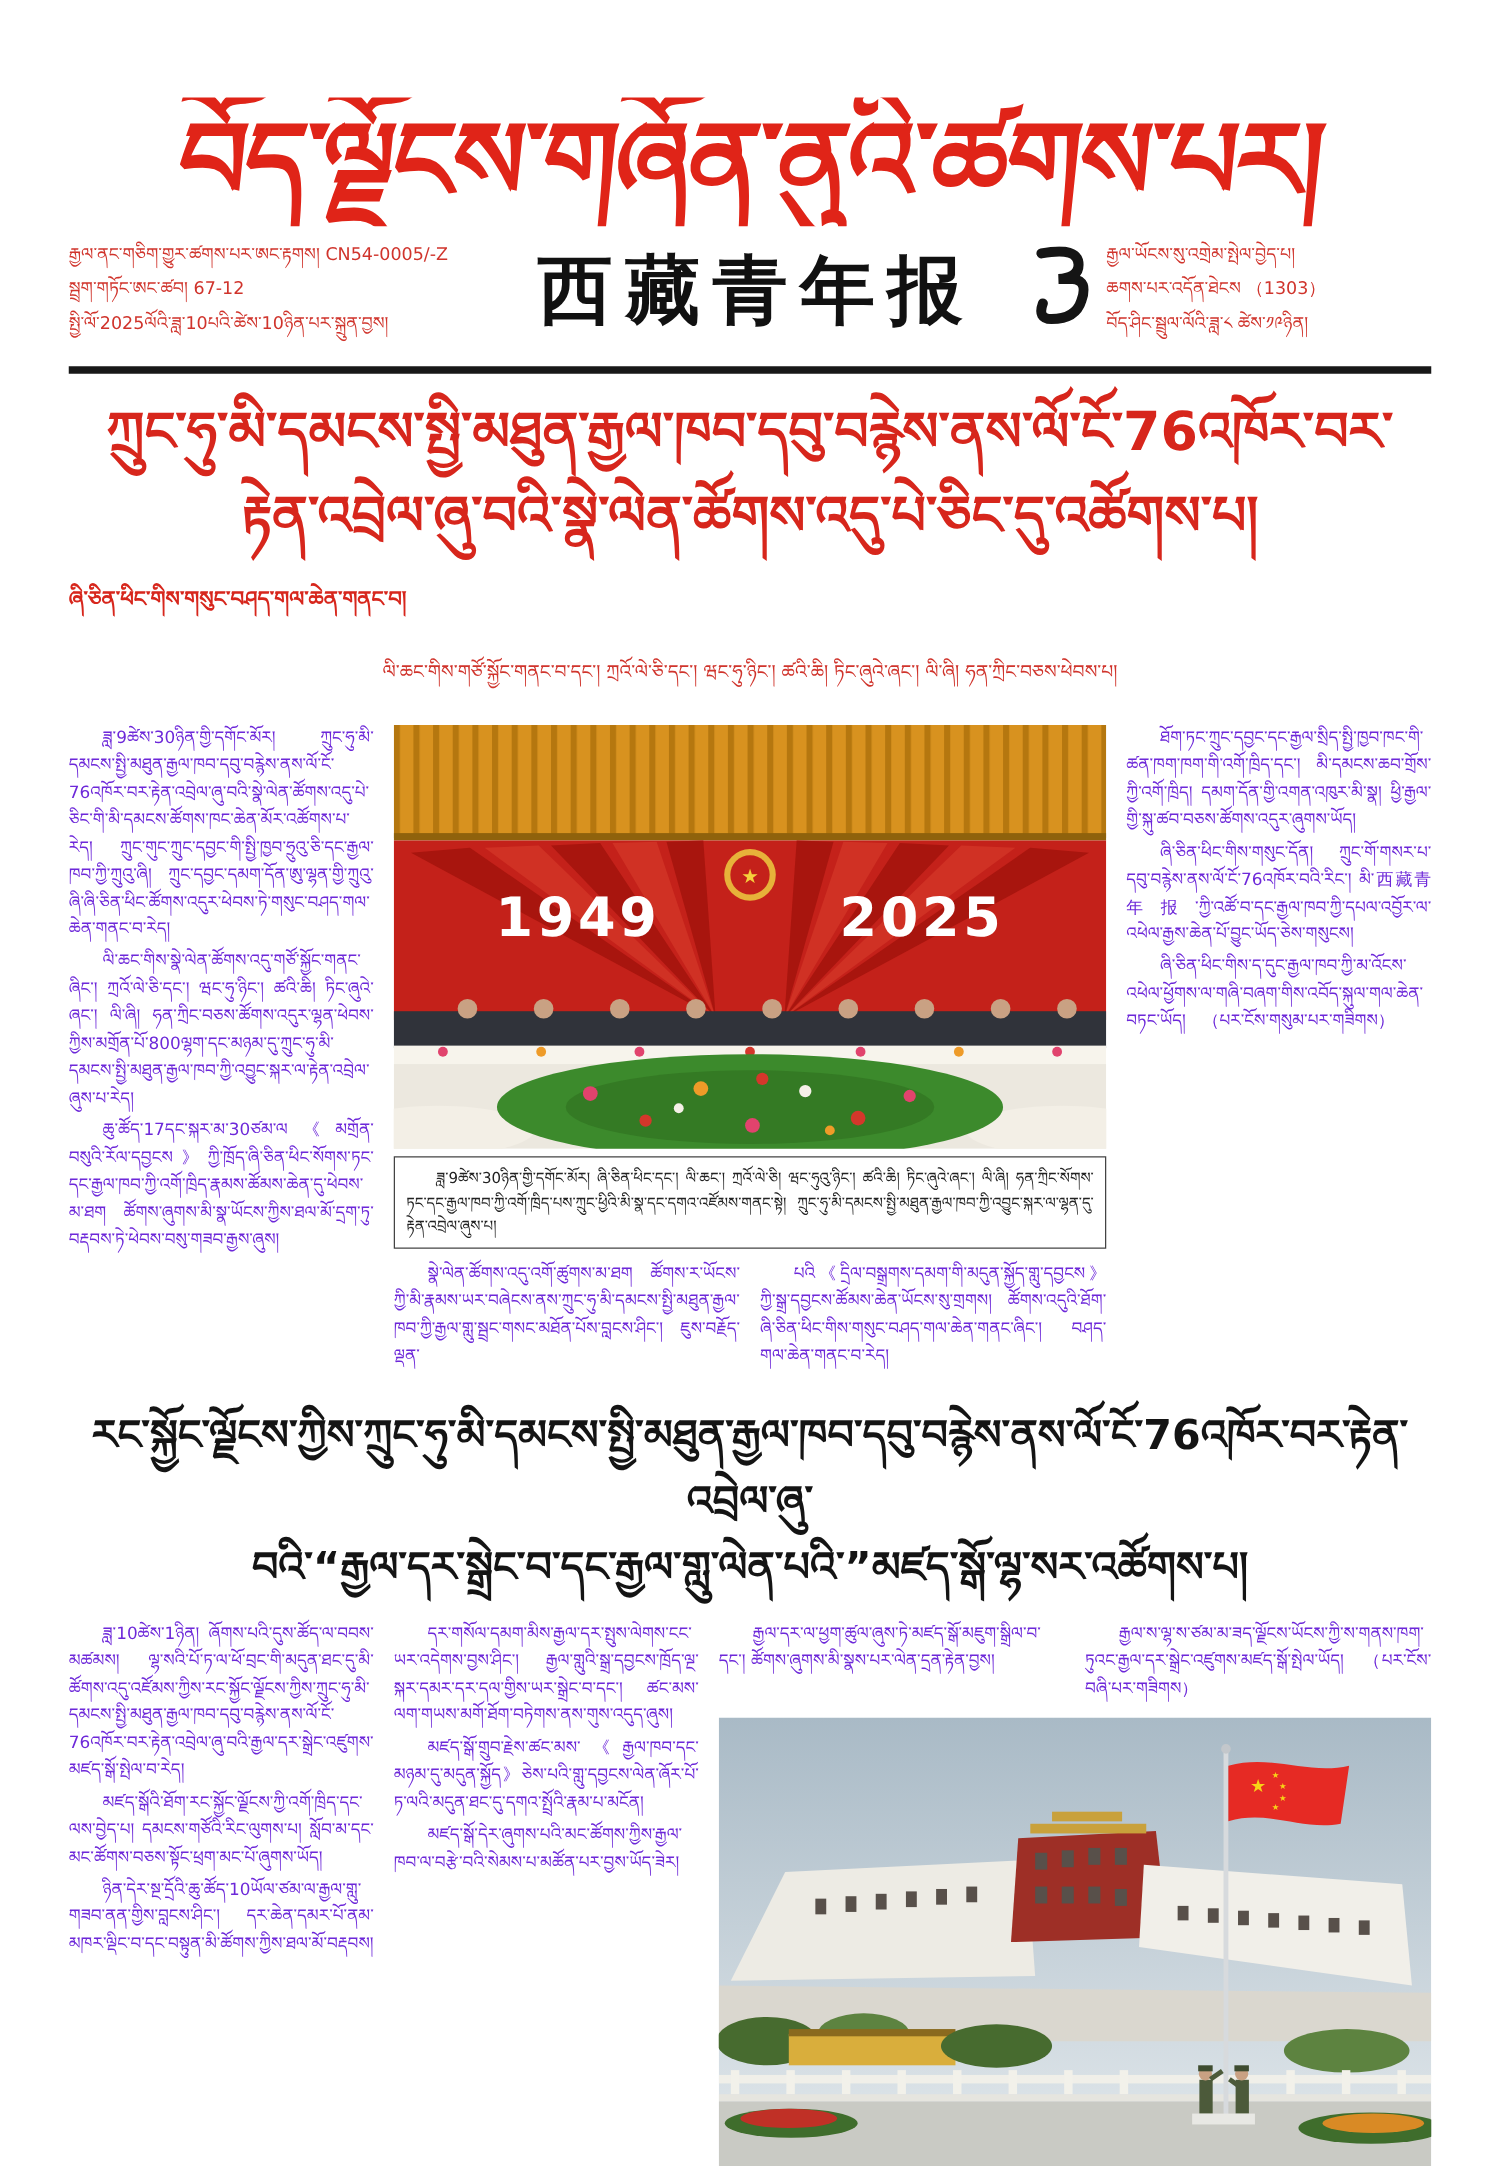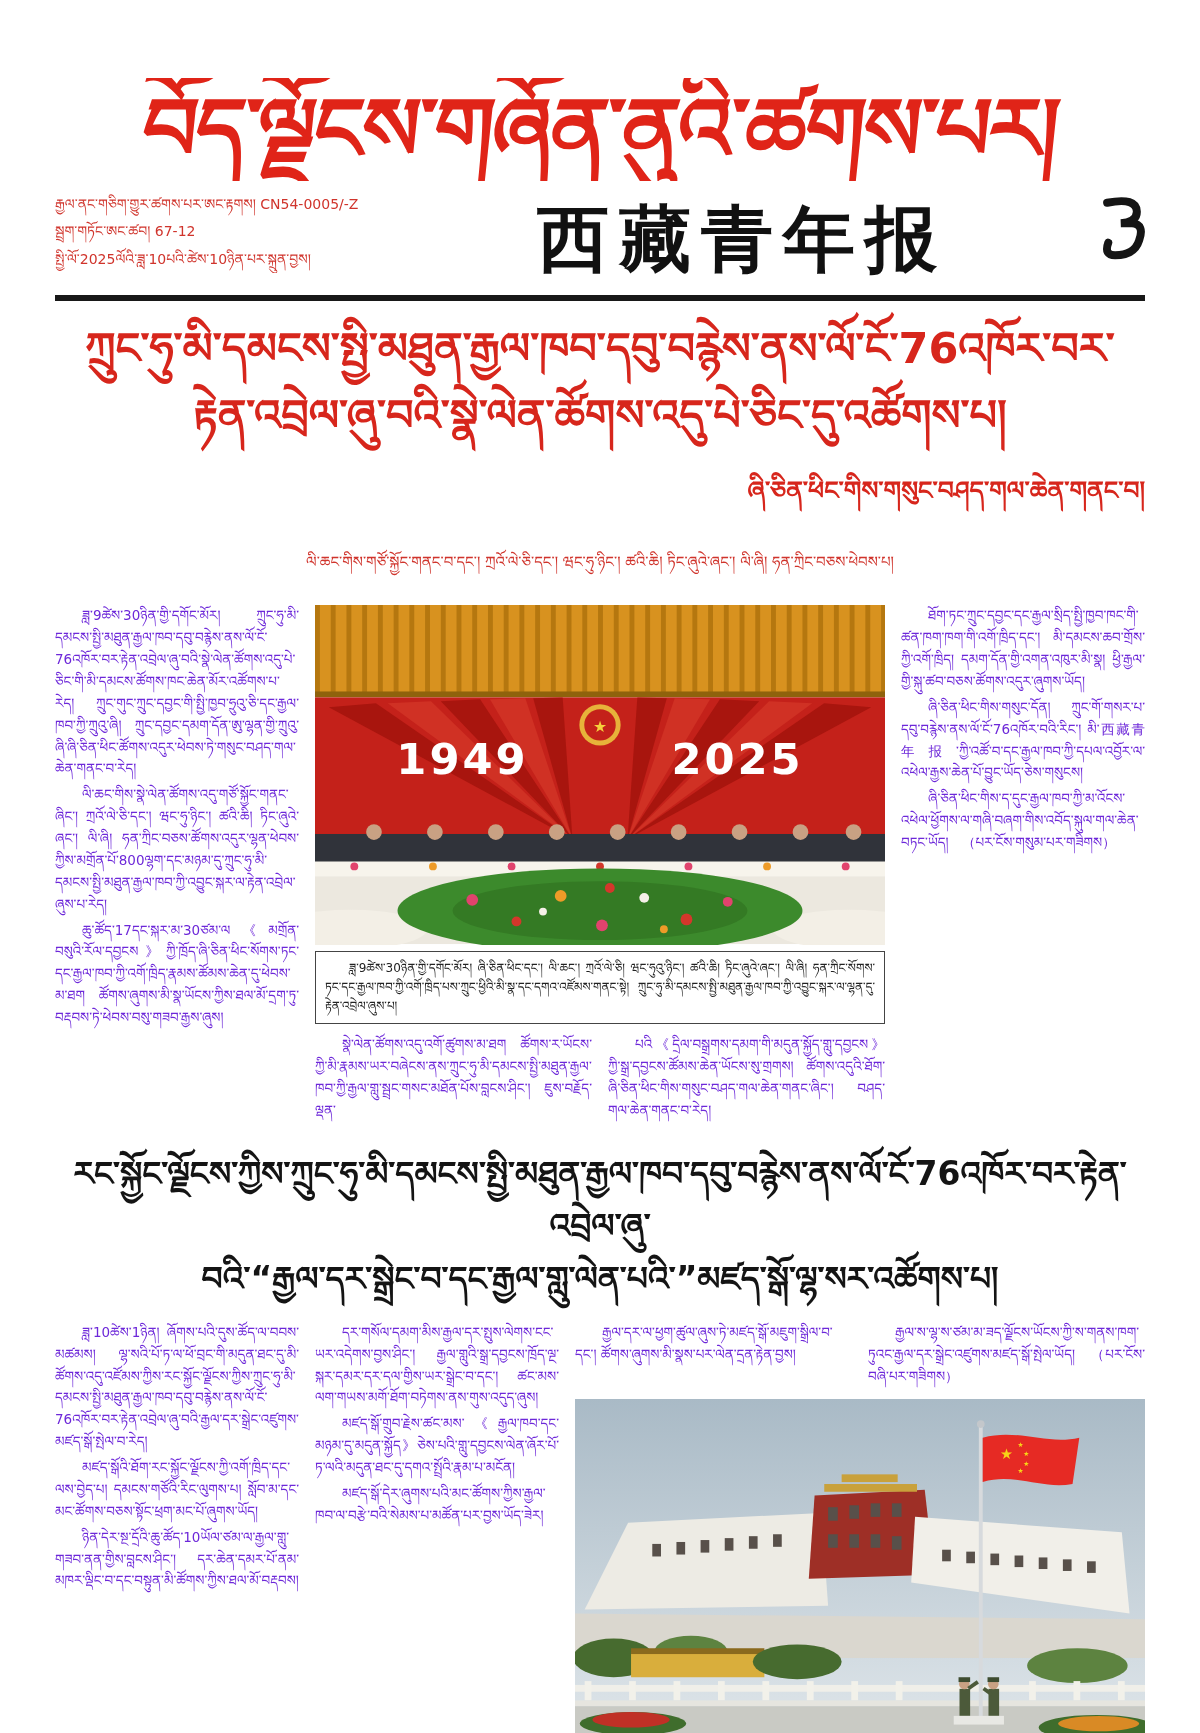--- a/index.html
+++ b/index.html
@@ -17,32 +17,32 @@
     transform:skewX(-6deg); letter-spacing:-2px;
     white-space:nowrap; overflow:hidden;
   }
   .header-row {
     display:flex; align-items:flex-start; justify-content:space-between;
     margin-top:10px;
   }
   .info-block { width:330px; color:#d0342c; font-size:14px; line-height:1.95; }
   .info-block div { white-space:nowrap; overflow:hidden; }
   .cn-title {
-    font-size:72px; font-weight:900; color:#111; letter-spacing:10px;
+    font-size:60px; font-weight:900; color:#111; letter-spacing:10px;
     line-height:1.0; padding-top:12px; white-space:nowrap;
   }
   .seal-wrap { padding-top:6px; }
   .right-cluster { display:flex; gap:14px; }
   .rule { border-bottom:6px solid #181818; margin-top:20px; }
   
   .lead-headline {
     color:#d7261c; font-weight:bold; text-align:center;
     font-size:43px; line-height:1.55; margin-top:14px;
   }
-  .lead-sub1 { color:#d7261c; text-align:right; font-size:25px; font-weight:bold; margin-top:14px; }
+  .lead-sub1 { color:#d7261c; text-align:left; font-size:17px; font-weight:bold; margin-top:14px; }
   .lead-sub2 { color:#d0342c; text-align:center; font-size:15px; margin-top:12px; }
   
   .s1-grid {
     display:grid; margin-top:18px;
     grid-template-columns:244px 1fr 1fr 244px;
     column-gap:16px; row-gap:10px;
   }
   .bodycol { font-size:13.5px; line-height:1.62; color:#6d28d9; text-align:justify; }
   .bodycol p { text-indent:2em; margin-bottom:4px; }
   .col-span-rows { grid-row:1 / 3; }
@@ -80,20 +80,25 @@
       <div>རྒྱལ་ནང་གཅིག་གྱུར་ཚགས་པར་ཨང་རྟགས། CN54-0005/-Z</div>
       <div>སྦྲག་གཏོང་ཨང་ཚབ། 67-12</div>
       <div>སྤྱི་ལོ་2025ལོའི་ཟླ་10པའི་ཚེས་10ཉིན་པར་སྐྲུན་བྱས།</div>
     </div>
     <div class="cn-title">西藏青年报</div>
     <div class="right-cluster">
       <div class="seal-wrap">
         <svg width="46" height="64" viewBox="0 0 40 56">
           <path d="M7 5 Q33 0 33 13 Q33 22 19 23 L29 23 Q40 24 35 38 Q31 51 14 51 Q4 51 8 40" stroke="#151515" stroke-width="7" fill="none" stroke-linecap="round"></path>
         </svg>
+      </div>
+      <div class="info-block" style="width:260px">
+        <div>རྒྱལ་ཡོངས་སུ་འགྲེམ་སྤེལ་བྱེད་པ།</div>
+        <div>ཆགས་པར་འདོན་ཐེངས （1303）</div>
+        <div>བོད་ཤིང་སྦྲུལ་ལོའི་ཟླ་༨ ཚེས་༡༩ཉིན།</div>
       </div>
     </div>
   </div>
 
   <div class="rule"></div>
 
   <div class="lead-headline">
     <div>ཀྲུང་ཧུ་མི་དམངས་སྤྱི་མཐུན་རྒྱལ་ཁབ་དབུ་བརྙེས་ནས་ལོ་ངོ་76འཁོར་བར་</div>
     <div>རྟེན་འབྲེལ་ཞུ་བའི་སྣེ་ལེན་ཚོགས་འདུ་པེ་ཅིང་དུ་འཚོགས་པ།</div>
   </div>

